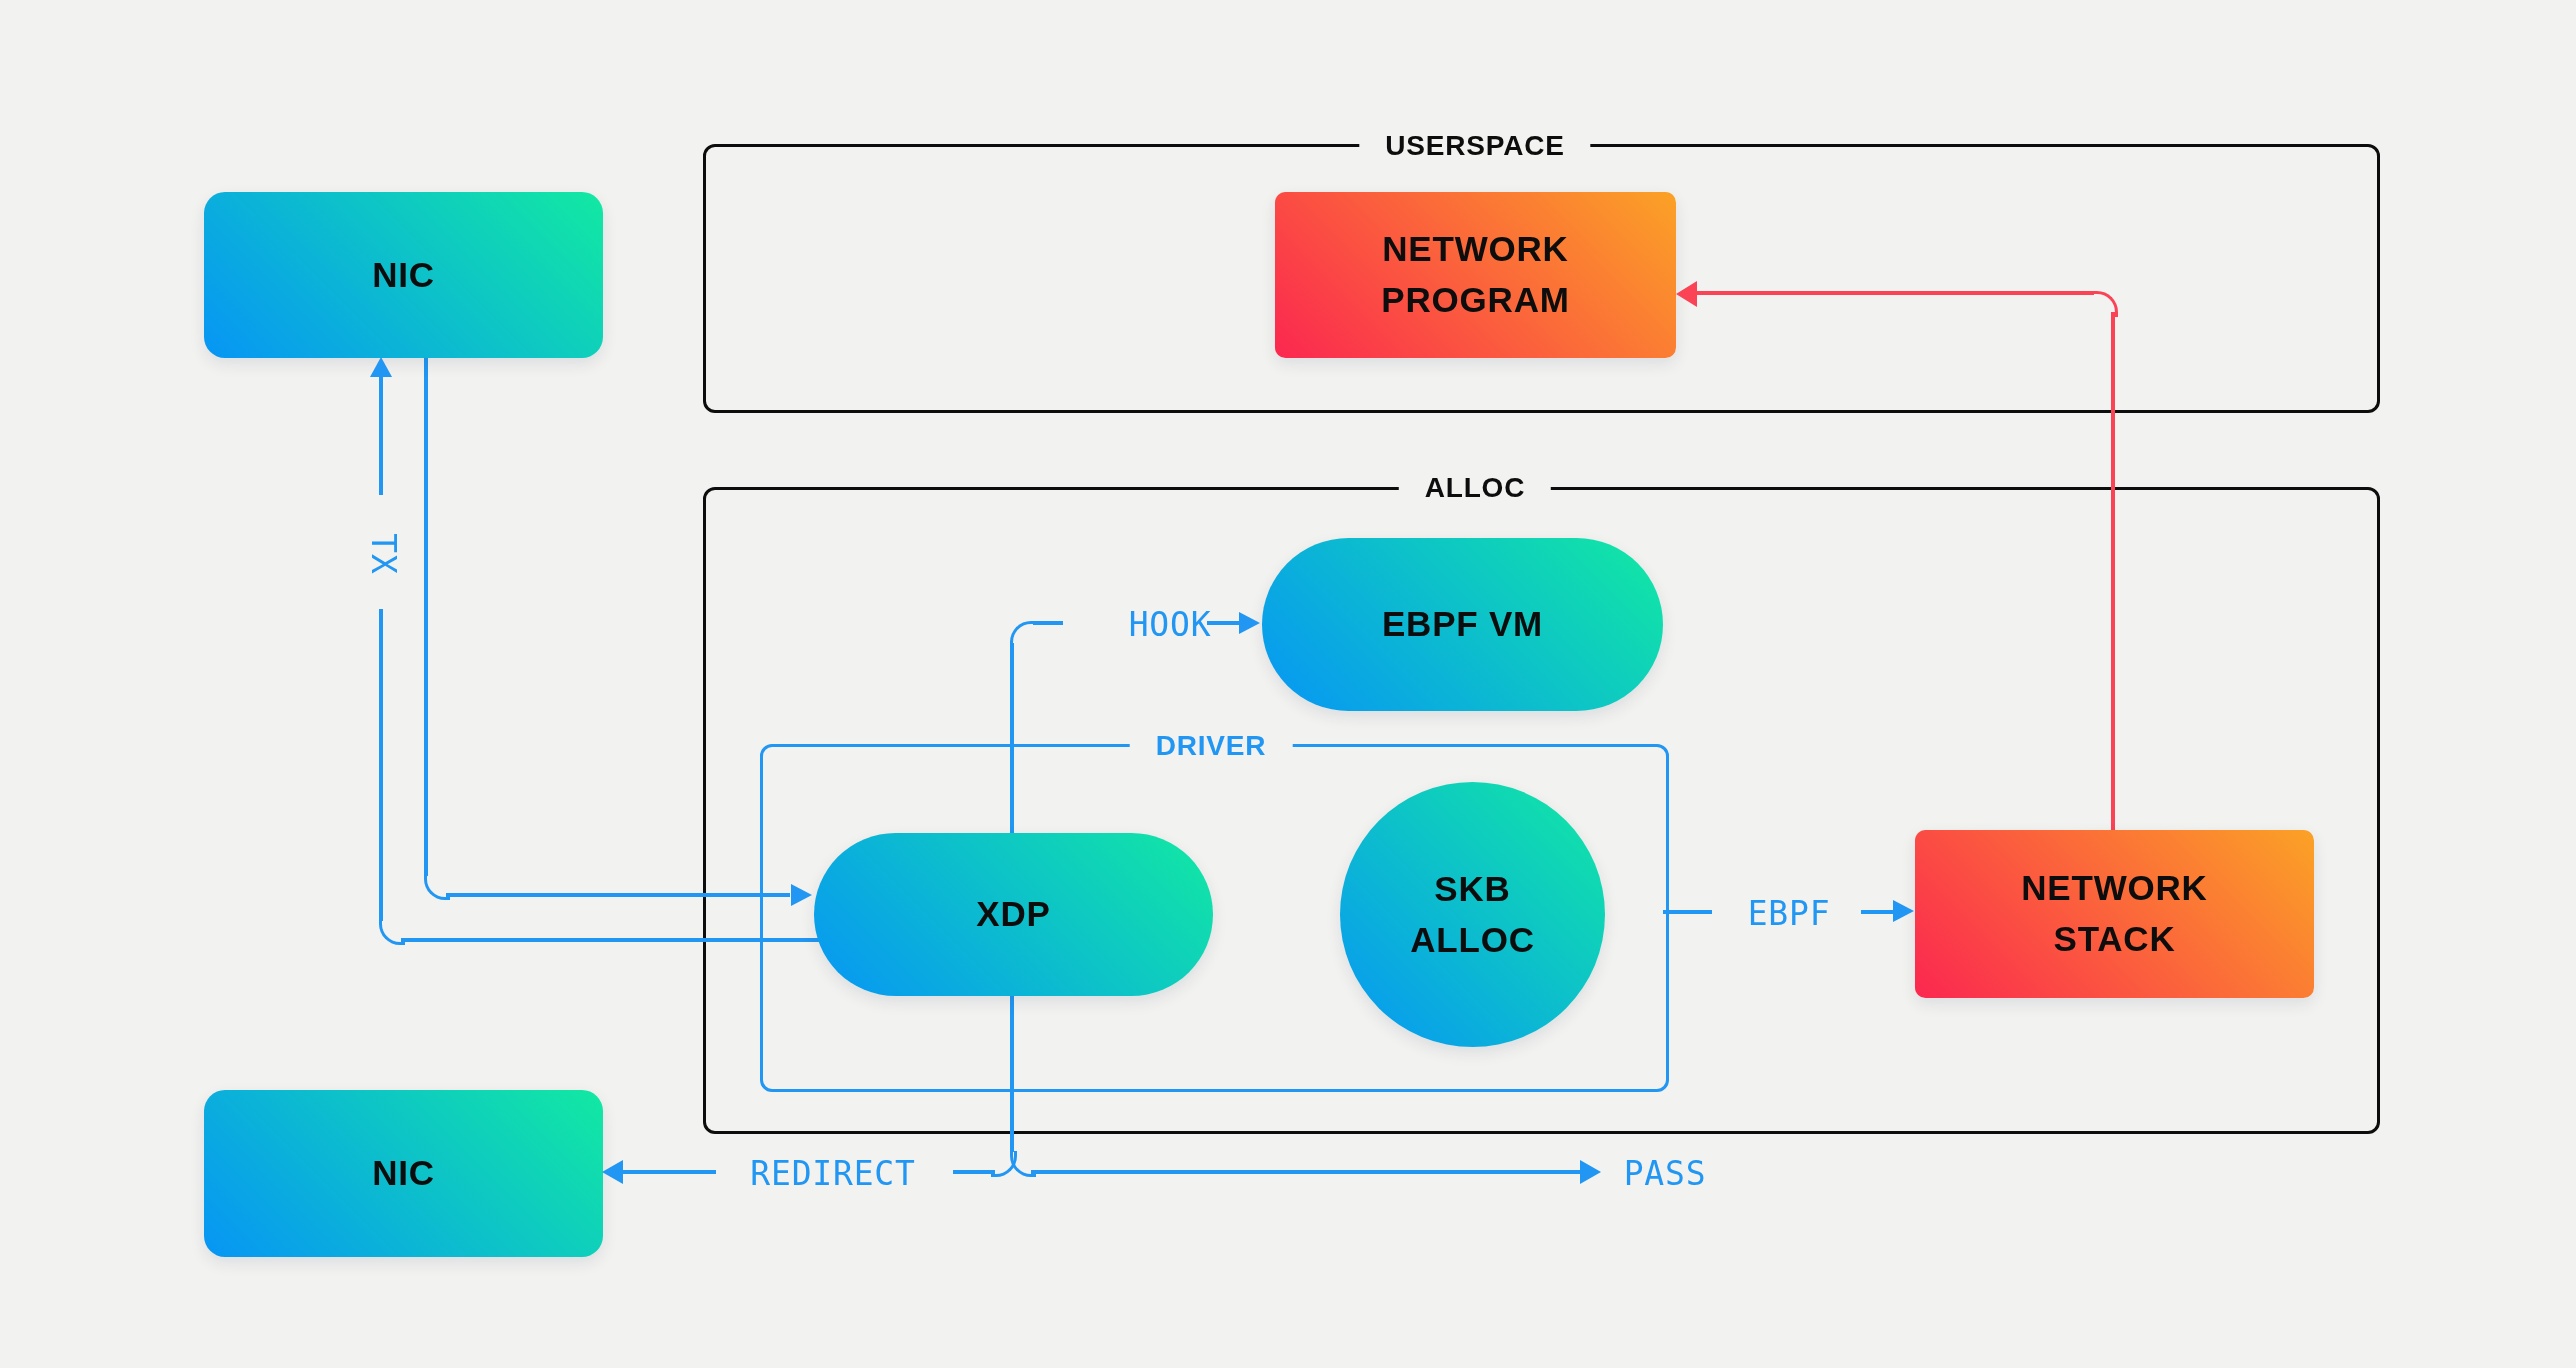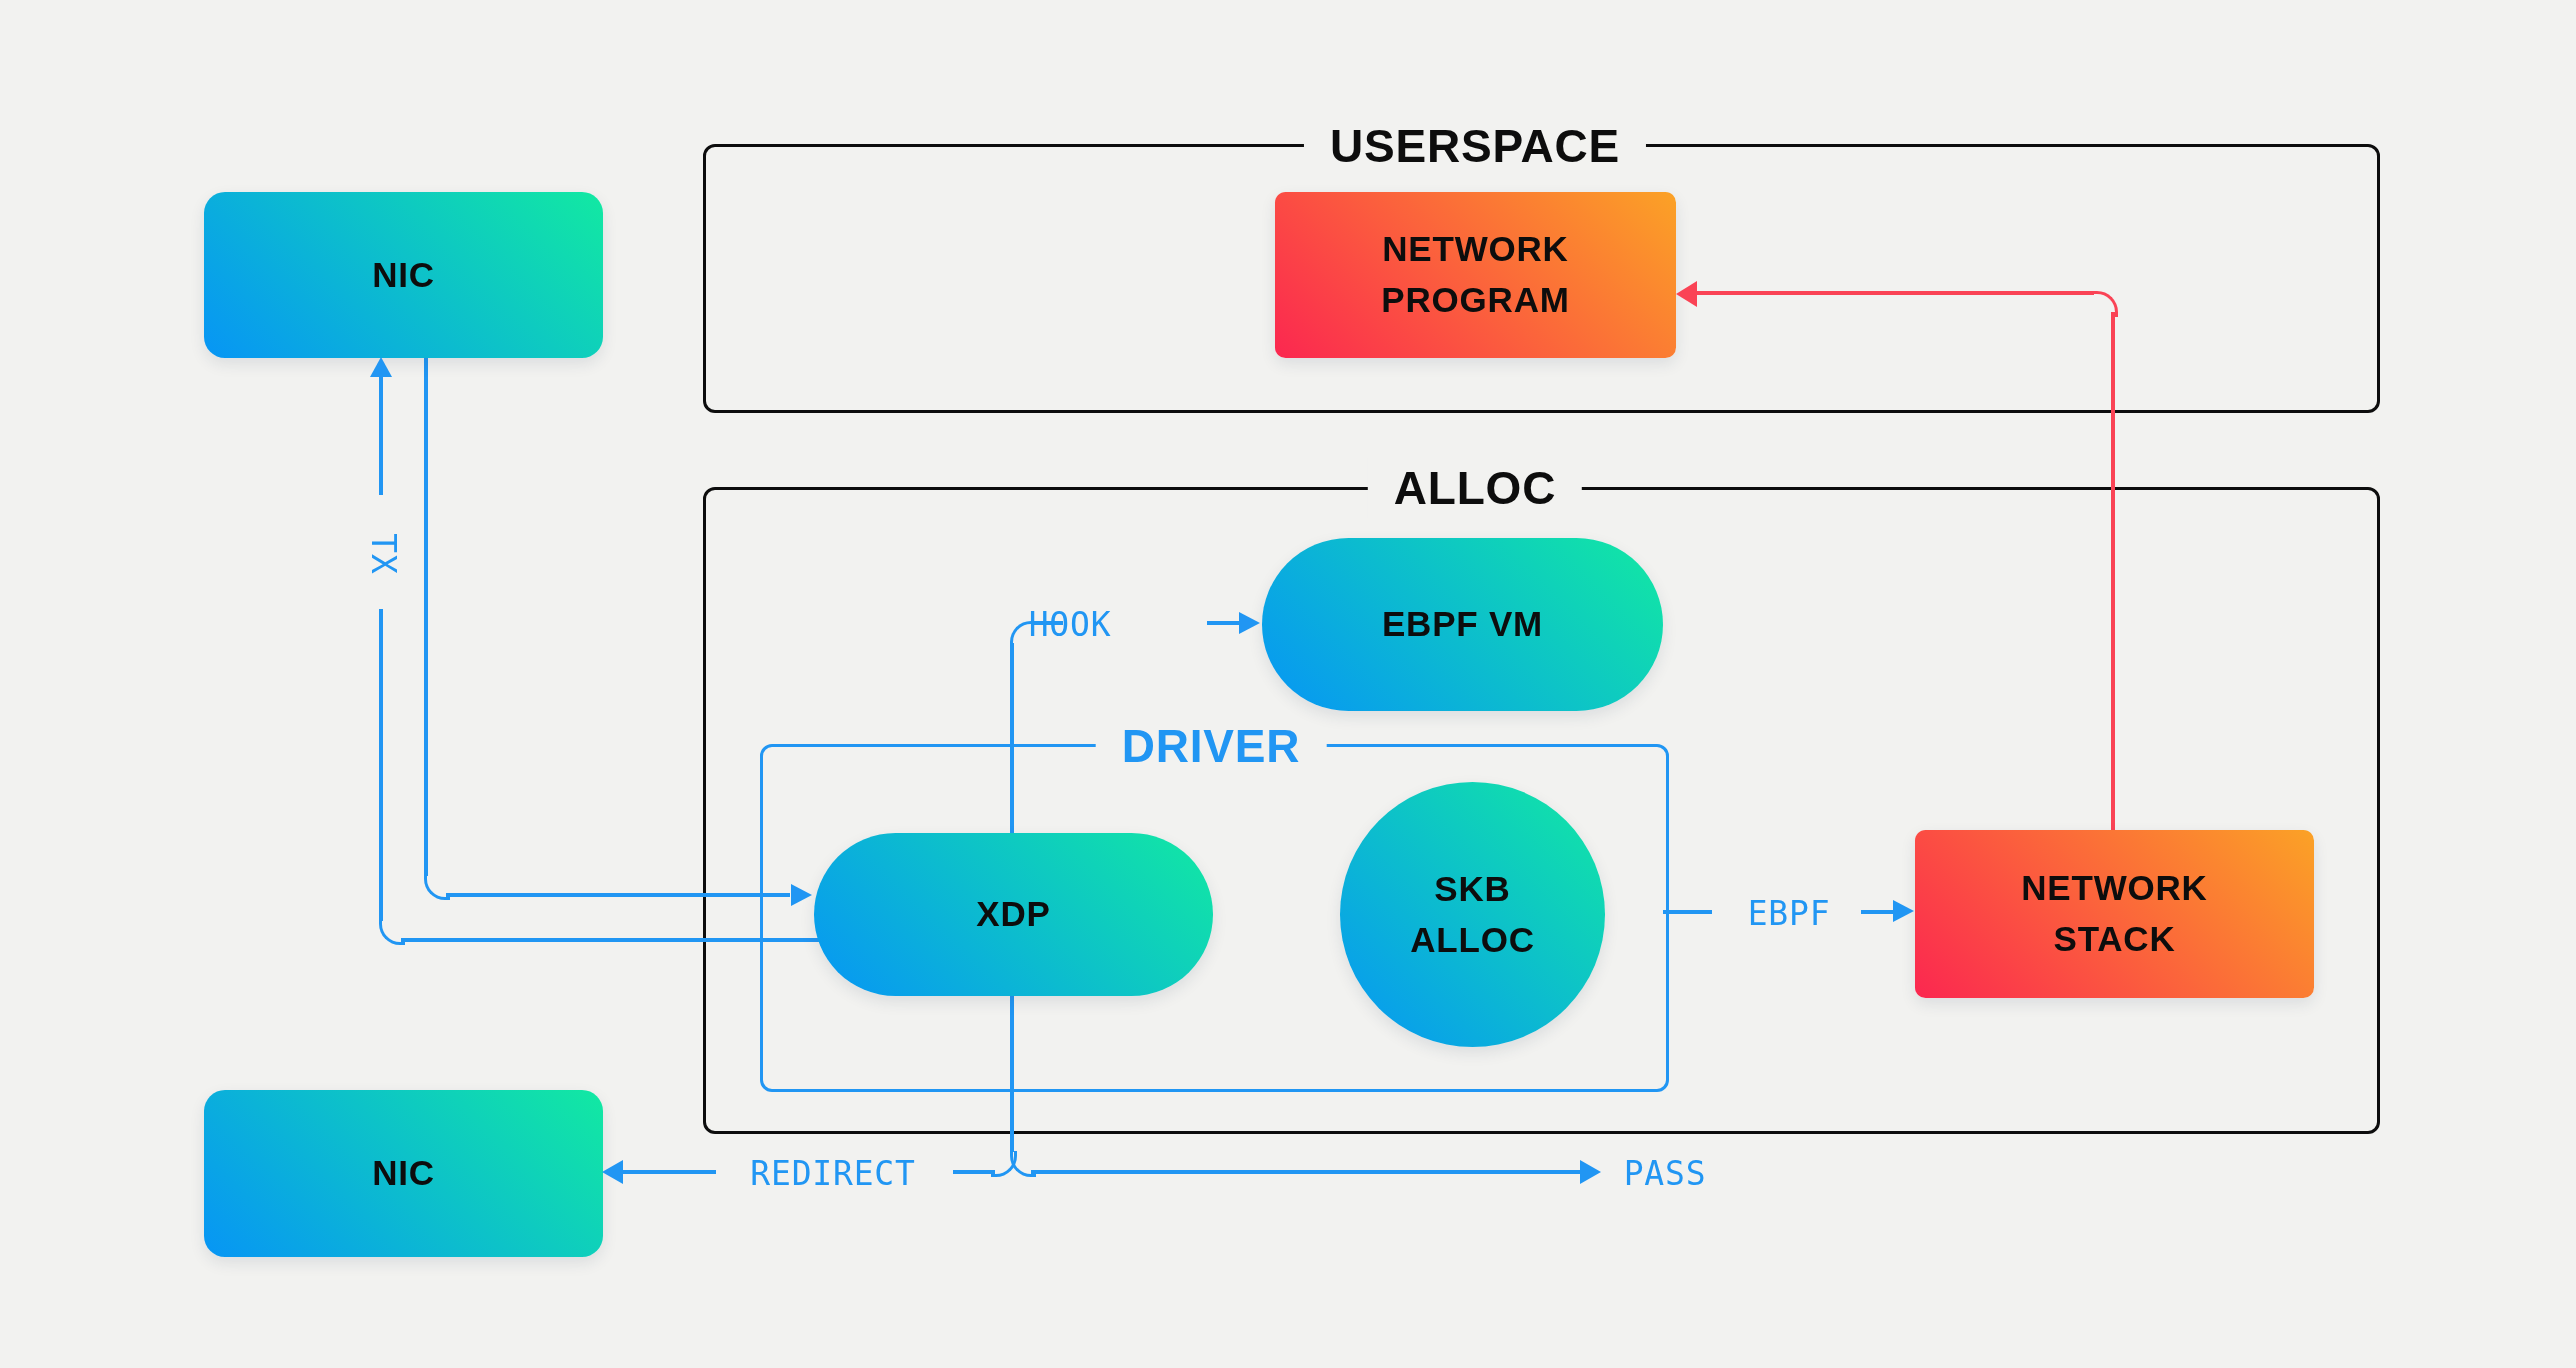--- a/index.html
+++ b/index.html
@@ -12,21 +12,21 @@
   }
   
   .frame{position:absolute;border:3.8px solid #0d0d0d;border-radius:12px;}
   .frame.blue{border-color:#2196f3;}
   #userspace-frame{left:703px;top:144px;width:1671px;height:263px;}
   #kernel-frame{left:703px;top:487px;width:1671px;height:641px;}
   #driver-frame{left:760px;top:744px;width:903px;height:342px;}
   .frame-title{
     position:absolute;transform:translate(-50%,-50%);
     background:#f2f2f0;padding:3px 26px;
-    font-size:46px;font-weight:bold;color:#0d0d0d;letter-spacing:0.8px;
+    font-size:28px;font-weight:bold;color:#0d0d0d;letter-spacing:0.8px;
     white-space:nowrap;z-index:3;
   }
   #userspace-title{left:1475px;top:146px;}
   #kernel-title{left:1475px;top:488px;}
   #driver-title{left:1211px;top:746px;color:#2196f3;}
   
   .node{
     position:absolute;display:flex;align-items:center;justify-content:center;
     text-align:center;color:#0d0d0d;font-weight:bold;
     border-radius:10.6px;z-index:4;
@@ -65,21 +65,21 @@
 
   
   #rx-v{left:424px;top:358px;width:3.8px;height:518px;}
   #rx-corner{left:424px;top:874px;width:23px;height:23px;border-left-width:3.8px;border-bottom-width:3.8px;border-bottom-left-radius:21px;}
   #rx-h{left:446px;top:893px;width:344px;height:3.8px;}
   #rx-arrowhead{left:791px;top:884px;border-top:11.4px solid transparent;border-bottom:11.4px solid transparent;border-left:21px solid #2196f3;}
 
   
   #hook-corner{left:1010px;top:621px;width:23px;height:23px;border-left-width:3.8px;border-top-width:3.8px;border-top-left-radius:21px;}
   #hook-stub{left:1033px;top:621px;width:30px;height:3.8px;}
-  #hook-label{left:1070px;top:624px;}
+  #hook-label{left:1170px;top:624px;}
   #hook-seg{left:1207px;top:621px;width:33px;height:3.8px;}
   #hook-arrowhead{left:1239px;top:612px;border-top:11.4px solid transparent;border-bottom:11.4px solid transparent;border-left:21px solid #2196f3;}
   #hook-v{left:1010px;top:643px;width:3.8px;height:509px;}
 
   
   #branch-corner-left{left:991px;top:1151px;width:23px;height:23px;border-right-width:3.8px;border-bottom-width:3.8px;border-bottom-right-radius:21px;}
   #branch-corner-right{left:1010px;top:1151px;width:23px;height:23px;border-left-width:3.8px;border-bottom-width:3.8px;border-bottom-left-radius:21px;}
   #redirect-stub{left:953px;top:1170px;width:42px;height:3.8px;}
   #redirect-label{left:833px;top:1173px;}
   #redirect-seg{left:622px;top:1170px;width:94px;height:3.8px;}

